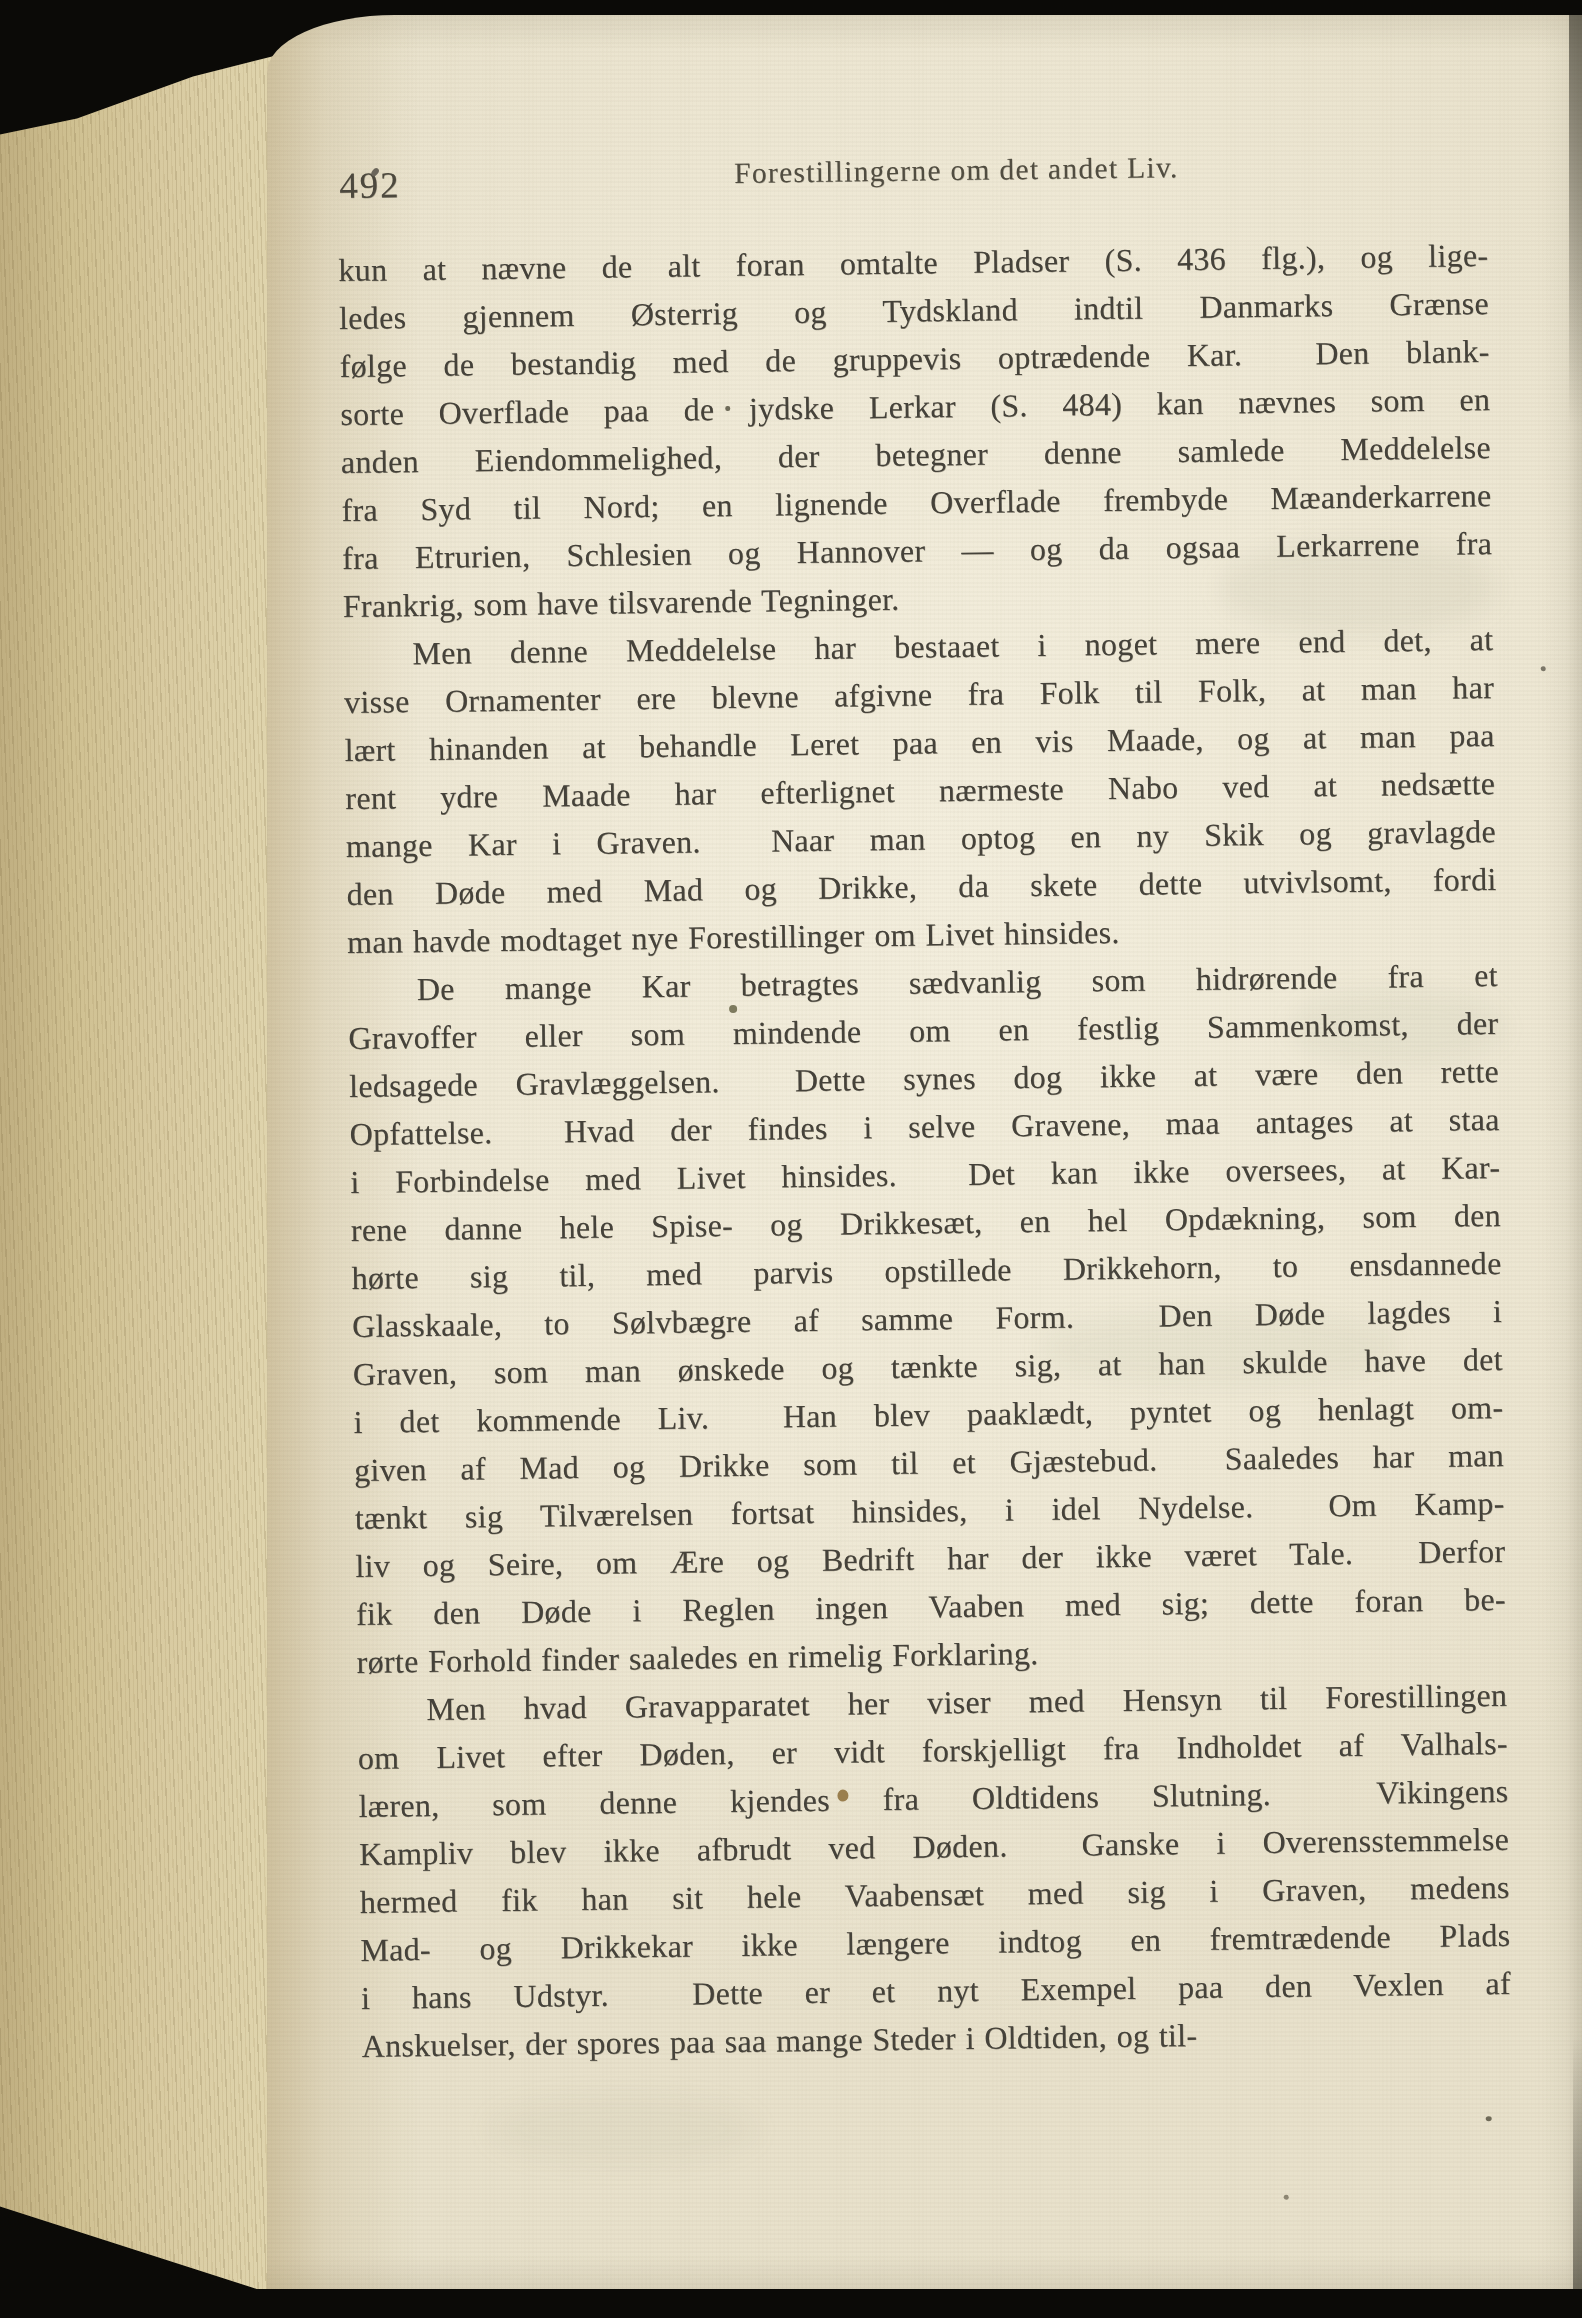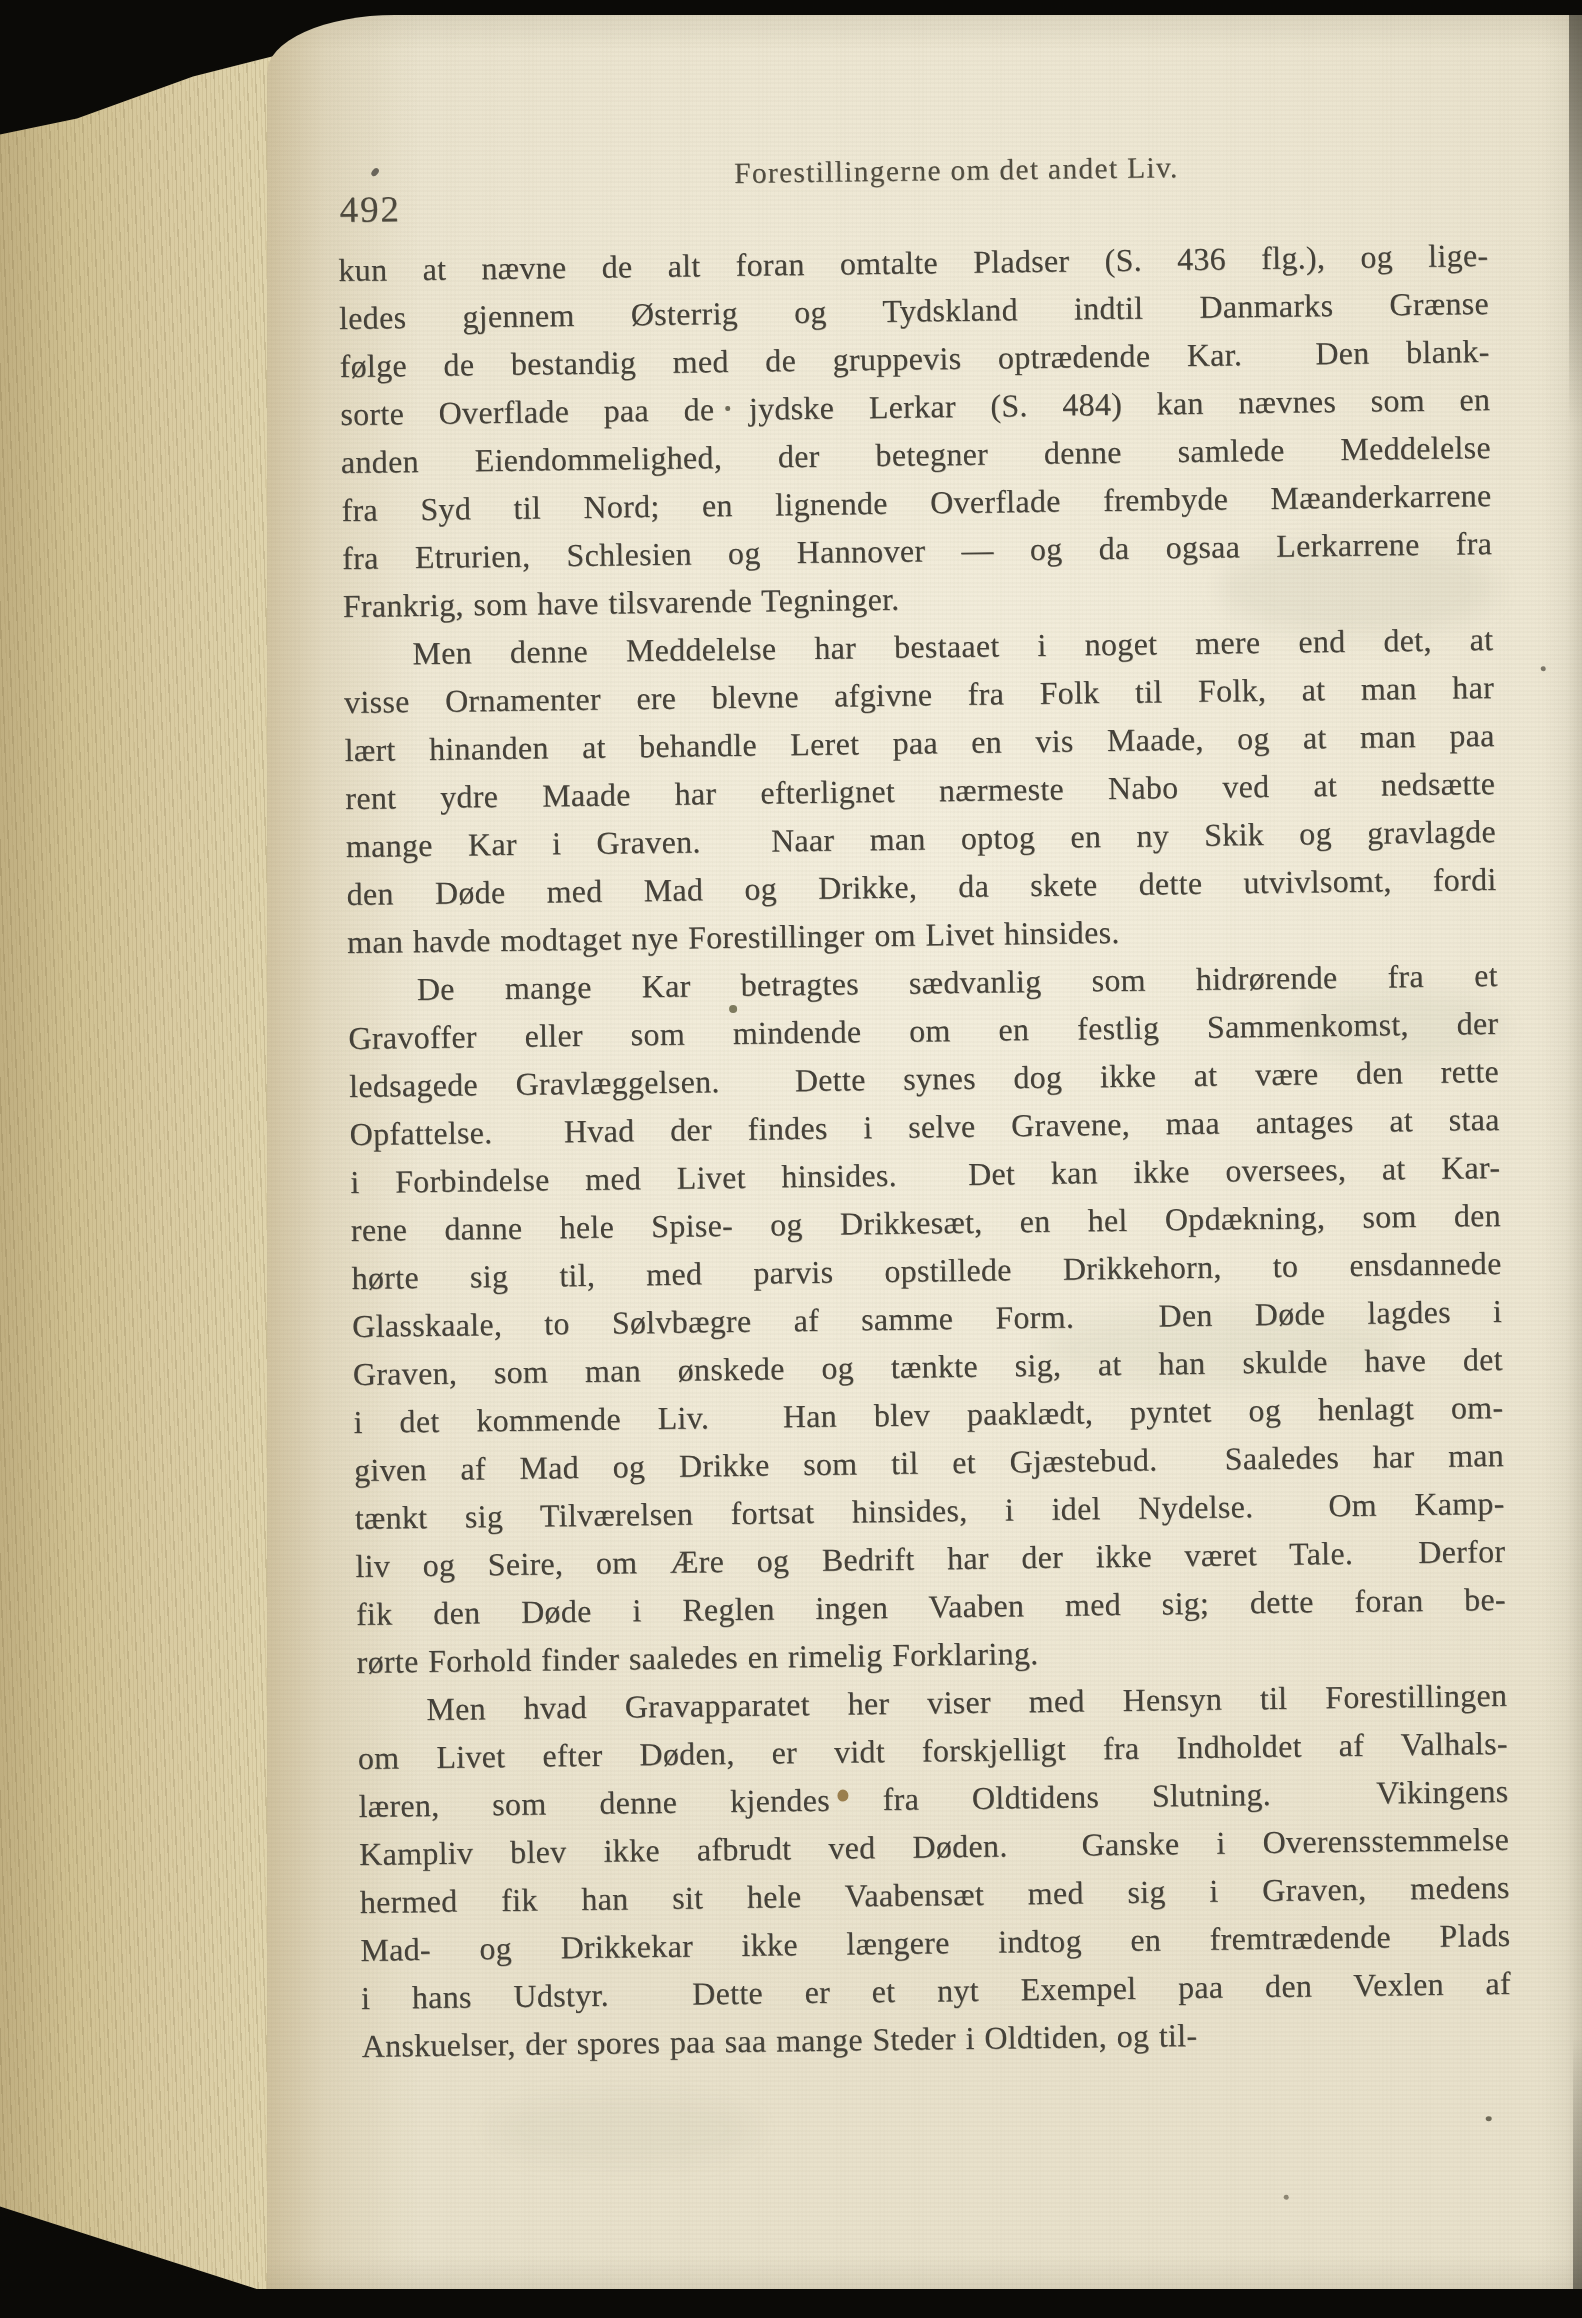--- a/index.html
+++ b/index.html
@@ -48,21 +48,20 @@
   
   .content{
     position:absolute;left:0;top:0;width:1583px;height:2319px;
     transform:rotate(-0.75deg);transform-origin:350px 1156px;
     color:#45423a;
   }
   .page-number{
     position:absolute;left:352px;top:164px;
     font-size:37px;letter-spacing:1.9px;color:#4d493e;
     text-shadow:0.4px 0.5px 0.6px rgba(70,64,52,0.4);
-    margin-top:24px;
   }
   .running-header{
     position:absolute;left:747px;top:162px;
     font-size:29.5px;letter-spacing:1.3px;color:#514d41;
     text-shadow:0.4px 0.5px 0.6px rgba(70,64,52,0.4);
   }
   .body-text{
     position:absolute;left:350px;top:246px;width:1150px;
     font-size:32px;line-height:48px;letter-spacing:0.3px;word-spacing:1.3px;
     text-shadow:0.4px 0.5px 0.6px rgba(70,64,52,0.45);

